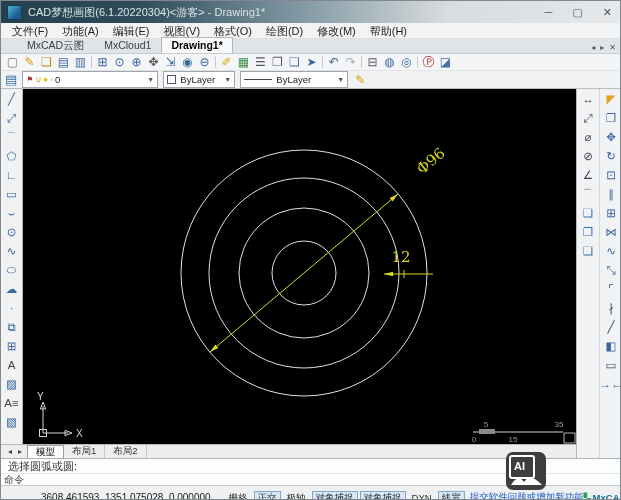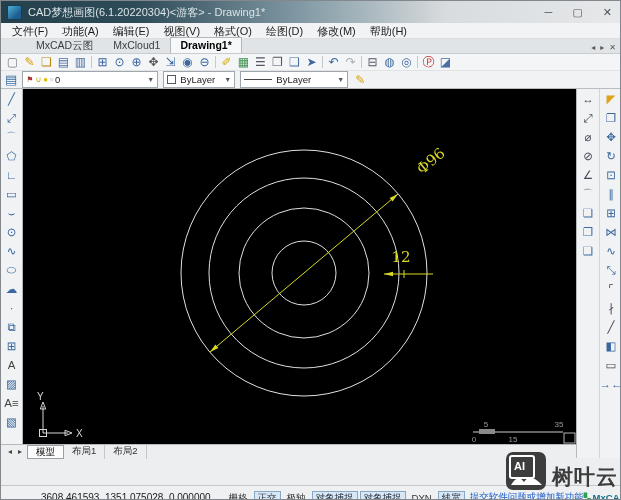--- a/index.html
+++ b/index.html
@@ -17,21 +17,21 @@
   .win-controls{display:flex;gap:20px;}
   .win-controls span{font-size:11px;color:#4c5358;line-height:22px;cursor:default;}
 
   
   .menubar{left:0;top:22px;width:100%;height:16px;background:#f2f3f4;border-bottom:1px solid #dcdee0;
     display:flex;padding-left:4px;}
   .menu-item{font-size:11px;color:#222;padding:0 7px;line-height:16px;cursor:default;}
 
   
   .doctabs{left:0;top:38px;width:100%;height:15px;background:#e1e4e6;display:flex;align-items:flex-end;
-    padding-left:25px;border-bottom:1px solid #c9ccce;}
+    padding-left:16px;border-bottom:1px solid #c9ccce;}
   .doc-tab{font-size:10.5px;color:#3a3f44;padding:0 9px;line-height:14px;border:1px solid transparent;cursor:default;}
   .doc-tab.active{background:#f7f8f9;color:#000;font-weight:bold;border:1px solid #b4b8bb;border-bottom:none;}
   .doctab-controls{position:absolute;right:4px;bottom:1px;display:flex;gap:5px;}
   .doctab-controls .mini-icon{font-size:8px;color:#555;cursor:default;}
 
   
   .toolbar1{left:0;top:53px;width:100%;height:17px;background:#f4f5f6;border-bottom:1px solid #e0e2e4;
     display:flex;align-items:center;padding-left:3px;}
   .tool{width:17px;text-align:center;font-size:12px;line-height:17px;cursor:default;}
   .sep{width:1px;height:12px;background:#c6c9cb;margin:0 2px;display:inline-block;}
@@ -294,20 +294,24 @@
         <span class="nav-btn">◂</span>
         <span class="nav-btn">▸</span>
       </div>
     <div style="display:flex;margin-left:2px;">
         <span class="layout-tab active">模型</span>
         <span class="layout-tab">布局1</span>
         <span class="layout-tab">布局2</span>
       </div>
   </div>
 
+  <div class="abs command">
+    <div class="cmd-history">选择圆弧或圆:</div>
+    <div class="cmd-prompt">命令</div>
+  </div>
 
   <div class="abs statusbar">
     <span class="coords">3608.461593, 1351.075028, 0.000000</span>
     <div class="toggles">
         <span class="toggle">栅格</span>
         <span class="toggle active">正交</span>
         <span class="toggle">极轴</span>
         <span class="toggle active">对象捕捉</span>
         <span class="toggle active">对象捕捉</span>
         <span class="toggle">DYN</span>
@@ -320,16 +324,15 @@
     </div>
   </div>
 
   <div class="abs watermark">
     <svg width="42" height="40" viewBox="0 0 42 40">
       <rect x="1" y="1" width="40" height="38" rx="7" fill="#3d3d3d"></rect>
       <rect x="5" y="5" width="24" height="22" rx="2" fill="none" stroke="#fff" stroke-width="2"></rect>
       <text x="9" y="19" font-size="11" font-weight="bold" fill="#fff" font-family="Liberation Sans, sans-serif">AI</text>
       <path d="M6,34 Q13,22 19,31 Q25,21 37,34 Z" fill="#fff"></path>
     </svg>
-    <span class="wm-label">树叶云</span>
   </div>
 
 </div>
 
 </body></html>

